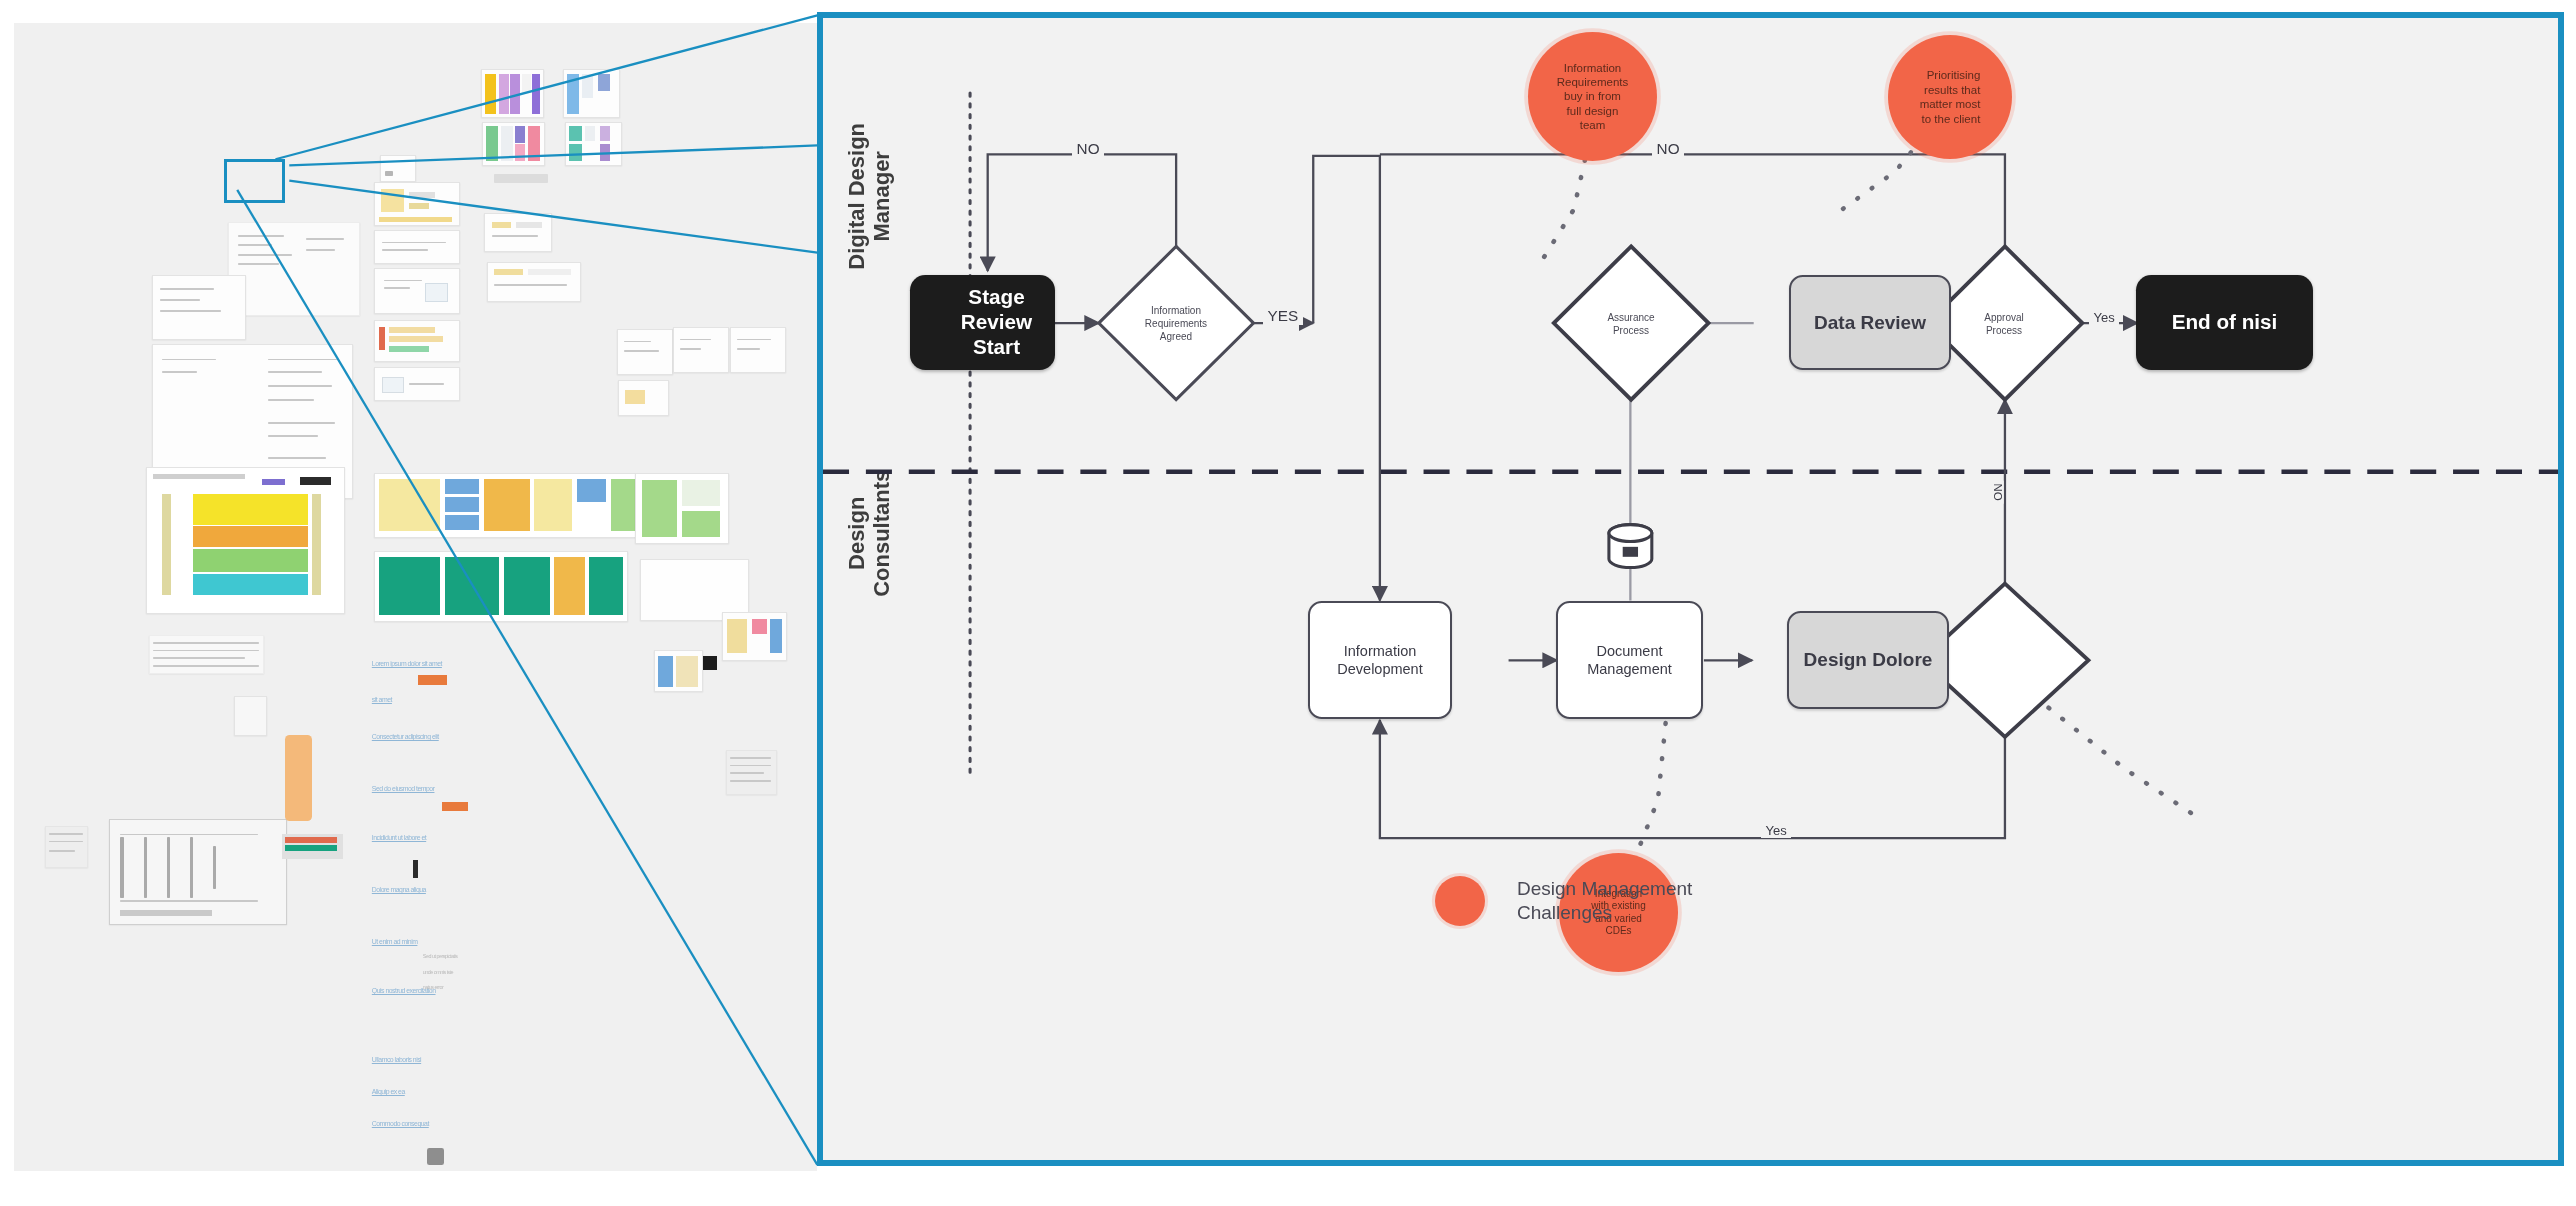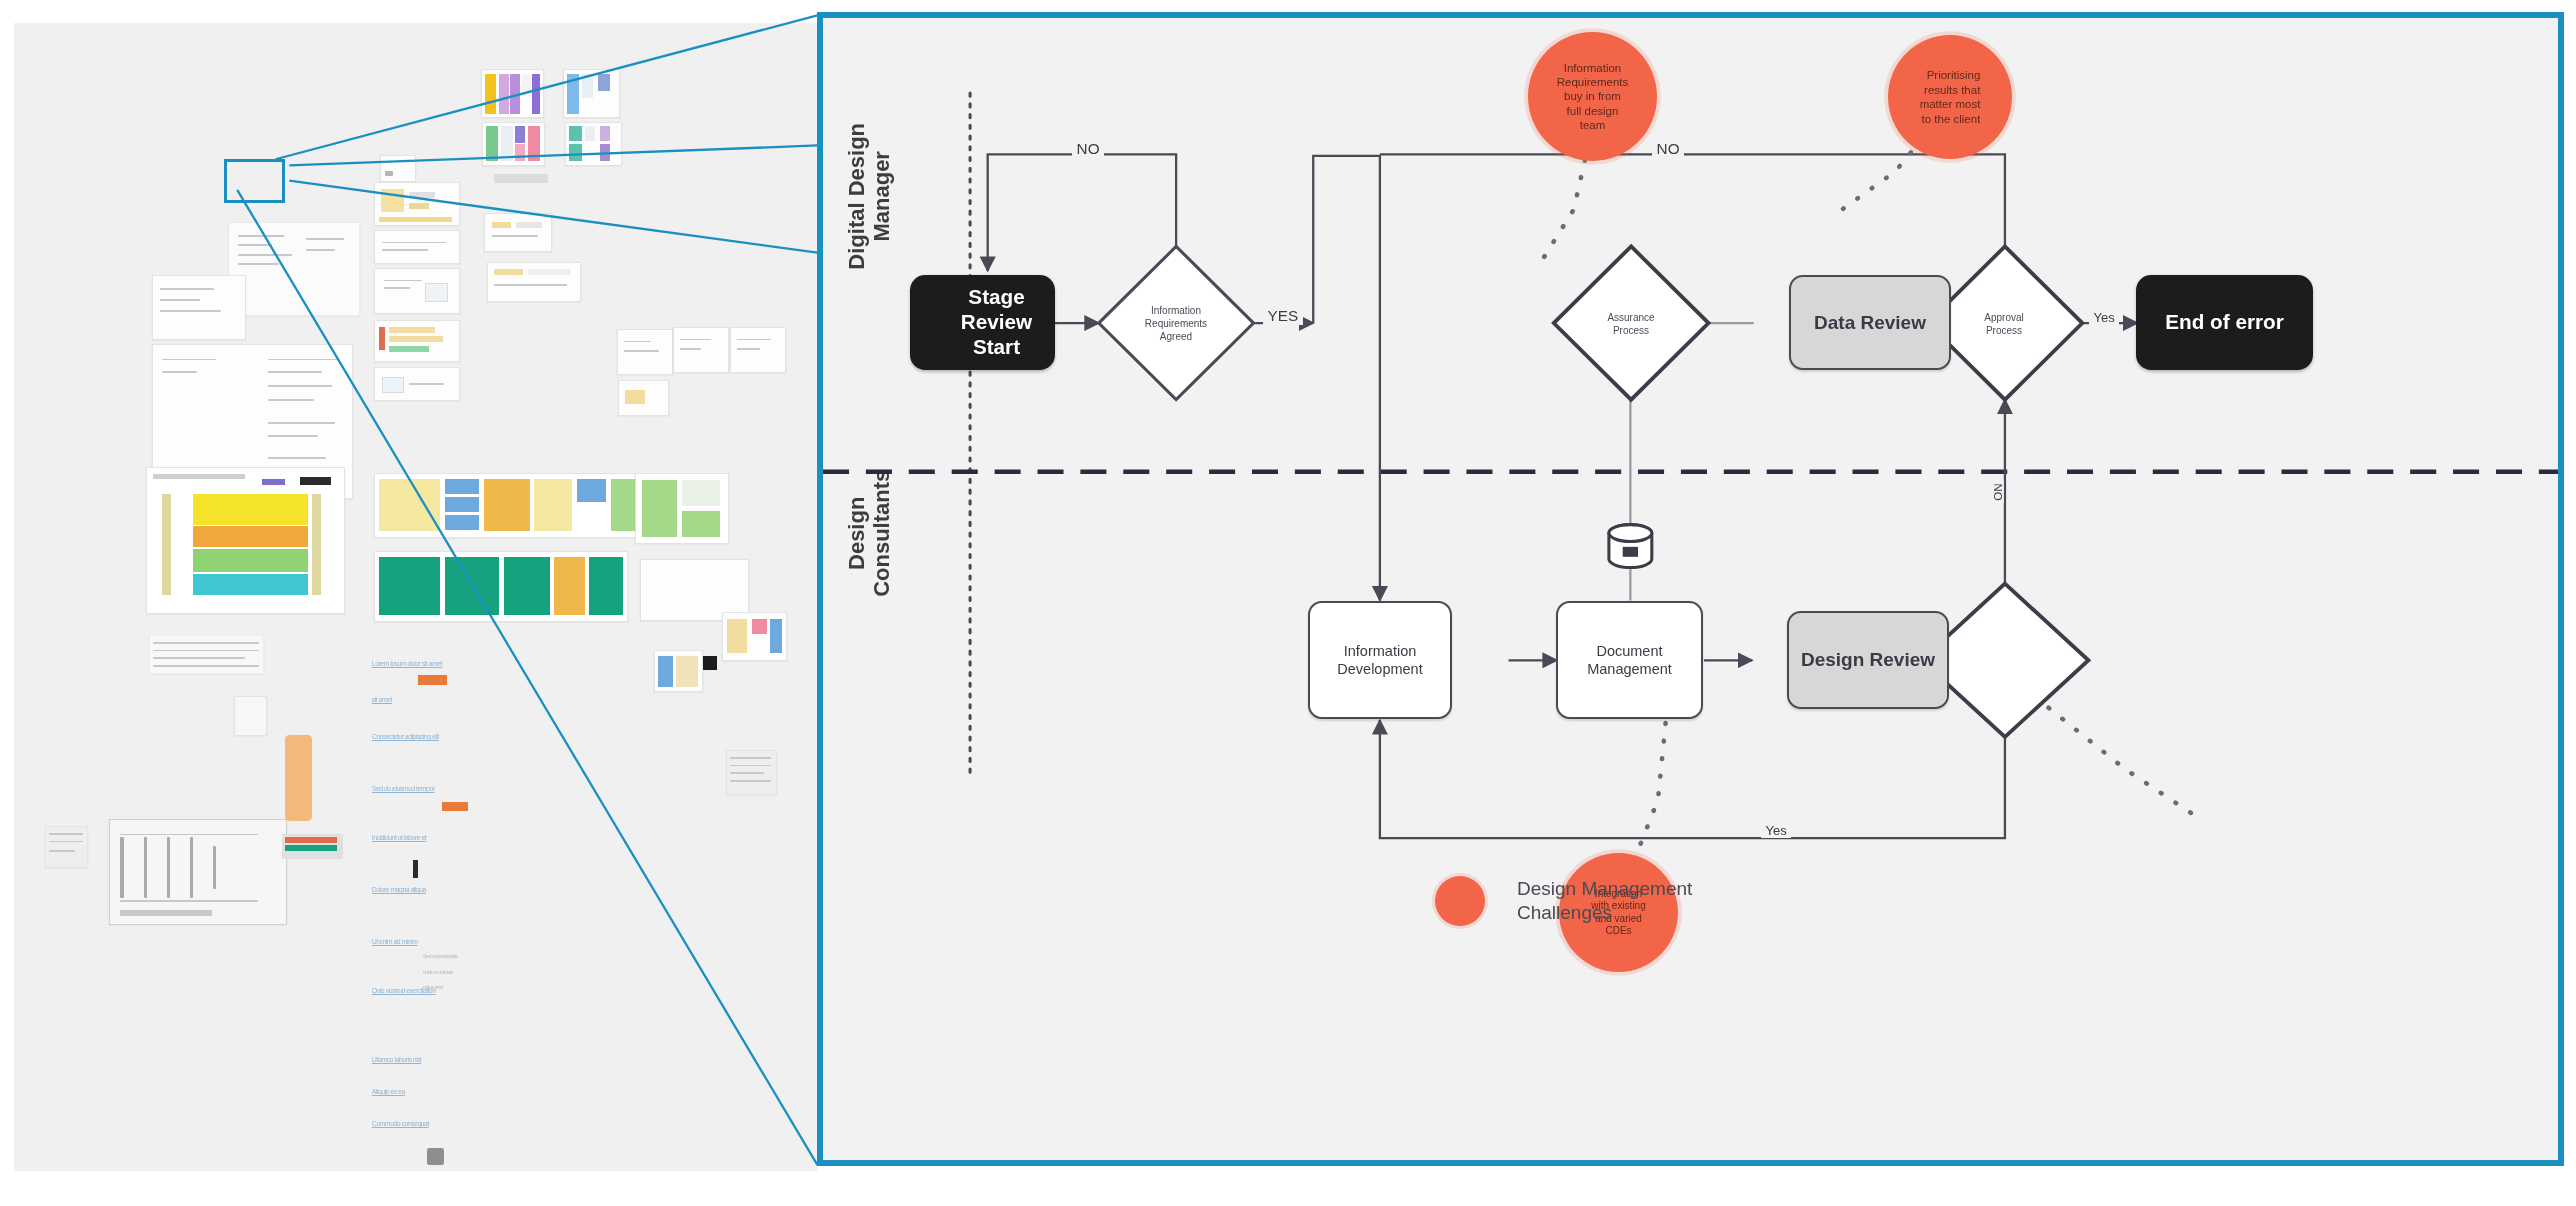--- a/index.html
+++ b/index.html
@@ -363,35 +363,35 @@
   <div class="node proc shaded" style="left:930px;top:257px;width:162px;height:95px;">
     <span style="white-space:pre-line;">Data Review</span>
   </div>
 
   <div class="dec-wrap" style="left:1103px;top:228px;width:156px;height:155px;">
     <div class="dec-label" style="white-space:pre-line;">Approval
 Process</div>
   </div>
 
   <div class="node term" style="left:1313px;top:257px;width:177px;height:95px;">
-    <span style="white-space:pre-line;">End of error</span>
+    <span style="white-space:pre-line;">End of nisi</span>
   </div>
 
   <div class="node proc" style="left:485px;top:583px;width:144px;height:118px;">
     <span style="white-space:pre-line;">Information
 Development</span>
   </div>
 
   <div class="node proc" style="left:733px;top:583px;width:147px;height:118px;">
     <span style="white-space:pre-line;">Document
 Management</span>
   </div>
 
   <div class="node proc shaded" style="left:928px;top:593px;width:162px;height:98px;">
-    <span style="white-space:pre-line;">Design Review</span>
+    <span style="white-space:pre-line;">Design Dolore</span>
   </div>
 
 
   <div class="dbcyl" style="left:796px;top:526px;width:21.4px;height:13.8px;"></div>
 
   <div class="edge-label" style="left:249px;top:122px;">NO</div>
   <div class="edge-label" style="left:440px;top:289px;">YES</div>
   <div class="edge-label" style="left:829px;top:122px;">NO</div>
   <div class="edge-label small" style="left:1266px;top:292px;">Yes</div>
   <div class="edge-label small" style="left:938px;top:805px;">Yes</div>

